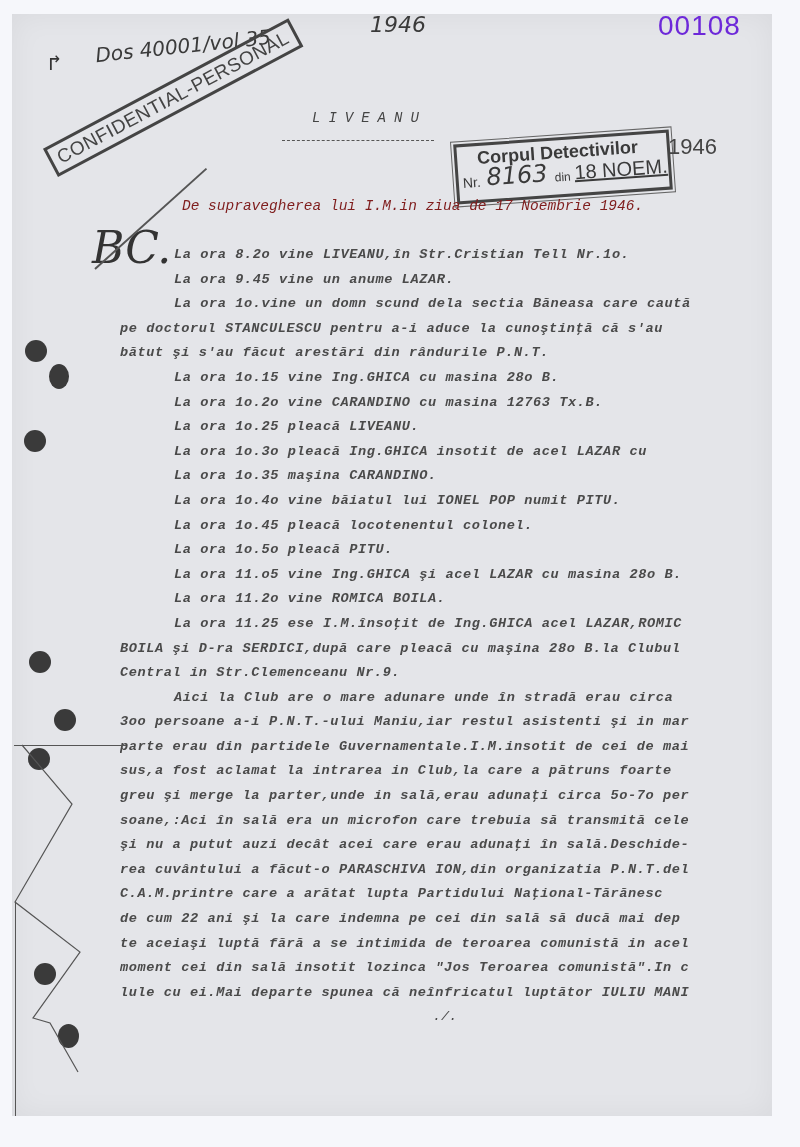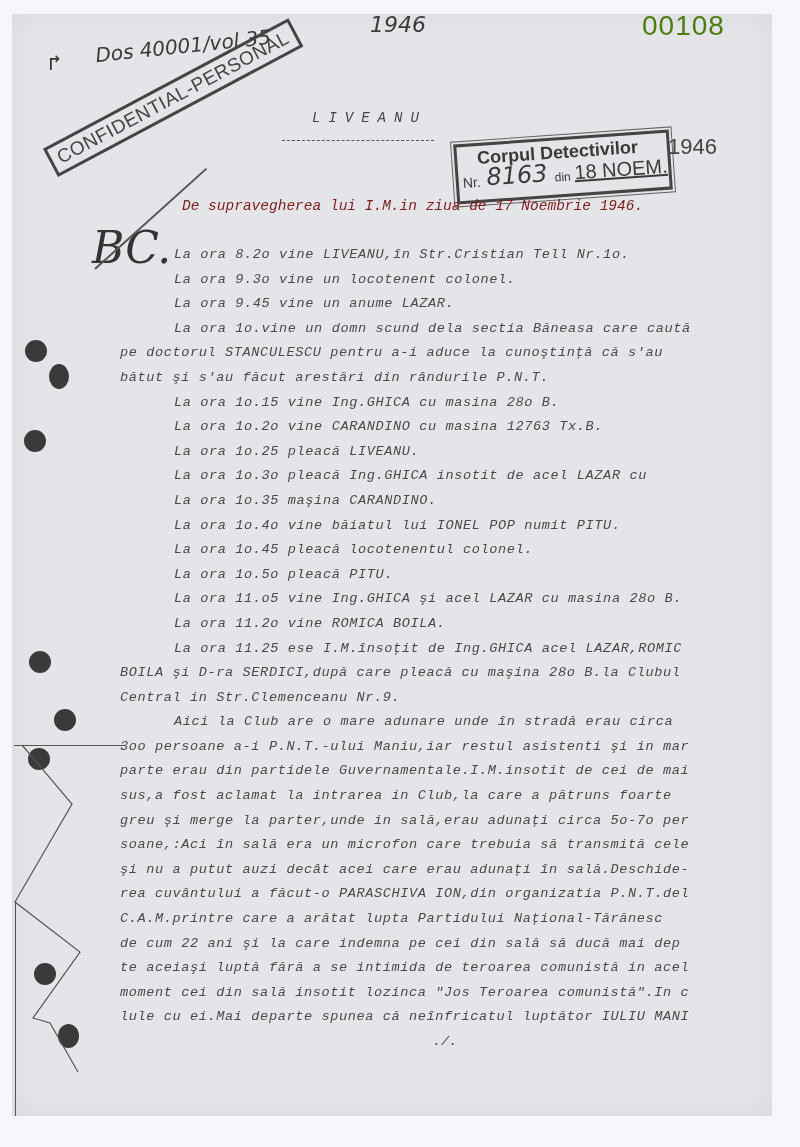--- a/index.html
+++ b/index.html
@@ -12,21 +12,21 @@
     position: absolute; left: 12px; top: 14px; width: 760px; height: 1102px;
     background: #e4e5e9;
     box-shadow: inset 0 0 30px rgba(0,0,0,0.05);
   }
   .hand {
     position: absolute; font-family: "DejaVu Sans", sans-serif; color: #3a3a3a;
     font-style: italic;
   }
   .archive-no { left: 95px; top: 34px; font-size: 20px; transform: rotate(-6deg); }
   .year-note { left: 370px; top: 12px; font-size: 22px; }
-  .page-no { position: absolute; left: 642px; top: 10px; font-size: 28px; color: #4d7c0f; font-family: "Liberation Sans", sans-serif; letter-spacing: 1px; }
+  .page-no { position: absolute; left: 658px; top: 10px; font-size: 28px; color: #6d28d9; font-family: "Liberation Sans", sans-serif; letter-spacing: 1px; }
   .arrow-mark { position: absolute; left: 48px; top: 50px; font-size: 22px; color: #333; }
   .stamp-conf {
     position: absolute; left: 58px; top: 145px;
     border: 3px solid #444; padding: 2px 6px;
     font-family: "Liberation Sans", sans-serif; font-size: 19px; color: #444;
     transform: rotate(-28deg); transform-origin: left bottom;
     letter-spacing: 0.5px; white-space: nowrap;
   }
   .initials { position: absolute; left: 92px; top: 222px; font-size: 44px; color: #333; font-family: "DejaVu Serif", serif; font-style: italic; }
   .slash-line {
@@ -46,21 +46,21 @@
   .stamp-corp .l1 { position: absolute; left: 20px; top: 2px; font-size: 18px; font-weight: bold; }
   .stamp-corp .nr { position: absolute; left: 4px; top: 28px; font-size: 14px; }
   .stamp-corp .hw { position: absolute; left: 28px; top: 18px; font-size: 24px; font-style: italic; font-family: "DejaVu Sans", sans-serif; }
   .stamp-corp .din { position: absolute; left: 96px; top: 30px; font-size: 12px; }
   .stamp-corp .date { position: absolute; left: 116px; top: 22px; font-size: 20px; text-decoration: underline; }
   .stamp-year { position: absolute; left: 668px; top: 134px; font-size: 22px; color: #444; font-family: "Liberation Sans", sans-serif; }
   .subtitle { position: absolute; left: 182px; top: 198px; font-size: 14.5px; font-style: italic; color: #7f1d1d; }
   .body-text { position: absolute; left: 120px; top: 243px; width: 650px; }
   .line {
     font-size: 13.6px; font-style: italic; color: #4a4a4a; height: 24.6px; line-height: 24.6px;
-    white-space: nowrap; overflow: hidden; letter-spacing: 0.6px;
+    white-space: nowrap; overflow: hidden; letter-spacing: 0.6px; font-weight: bold;
   }
   .indent { padding-left: 54px; }
   .cont { font-size: 13.6px; font-style: italic; color: #4a4a4a; text-align: center; margin-top: 4px; }
   .hole { position: absolute; width: 22px; height: 22px; border-radius: 50%; background: #3a3a3a; }
   .margin-line { position: absolute; background: #555; }
 </style>
 </head>
 <body>
 
 <div class="paper"></div>
@@ -83,21 +83,20 @@
   <span class="hw">8163</span>
   <span class="din">din</span>
   <span class="date">18 NOEM.</span>
 </div>
 <div class="stamp-year">1946</div>
 
 <div class="subtitle">De supravegherea lui I.M.in ziua de 17 Noembrie 1946.</div>
 
 <div class="body-text" id="body-lines">
     <div class="line indent">La  ora 8.2o vine LIVEANU,în Str.Cristian Tell Nr.1o.</div>
-    <div class="line indent">La ora 9.3o vine un locotenent colonel.</div>
     <div class="line indent">La ora 9.45 vine un anume LAZAR.</div>
     <div class="line indent">La ora 1o.vine un domn scund dela sectia Băneasa care caută</div>
     <div class="line">pe doctorul STANCULESCU pentru a-i aduce la cunoştinţă că s'au</div>
     <div class="line">bătut şi s'au făcut arestări din rândurile P.N.T.</div>
     <div class="line indent">La ora 1o.15 vine Ing.GHICA cu masina 28o B.</div>
     <div class="line indent">La ora 1o.2o vine CARANDINO cu masina 12763 Tx.B.</div>
     <div class="line indent">La ora 1o.25 pleacă LIVEANU.</div>
     <div class="line indent">La ora 1o.3o pleacă Ing.GHICA insotit de acel LAZAR cu</div>
     <div class="line indent">La ora 1o.35 maşina CARANDINO.</div>
     <div class="line indent">La ora 1o.4o vine băiatul lui IONEL POP numit PITU.</div>

